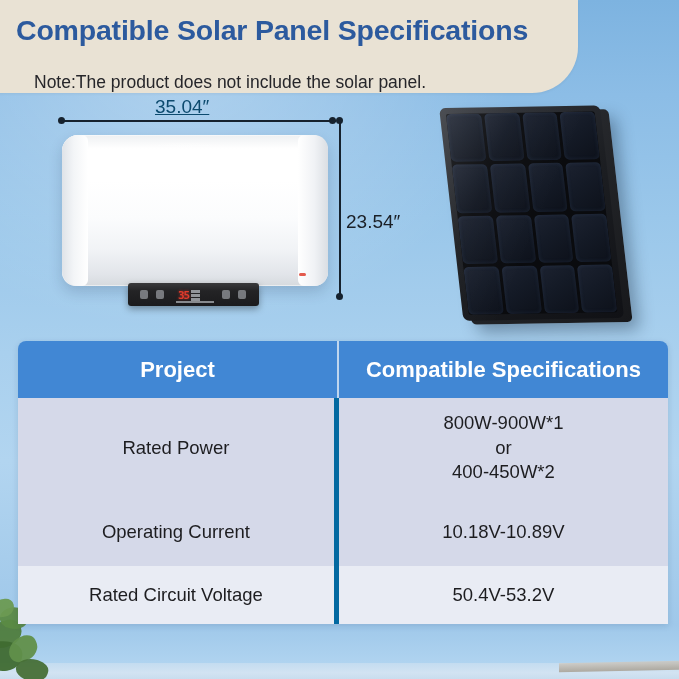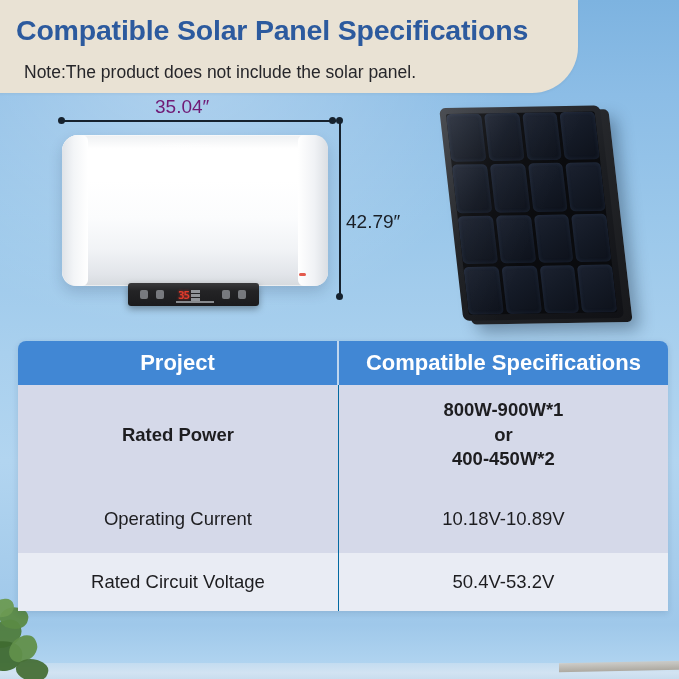--- a/index.html
+++ b/index.html
@@ -107,21 +107,21 @@
     font-size: 28.5px;
     font-weight: bold;
     letter-spacing: -0.2px;
     color: #2c5a9e;
     white-space: nowrap;
   }
   .note {
     position: absolute;
     left: 16px;
     top: 54px;
-    margin: 8px;
+    margin: 18px;
     font-size: 17.5px;
     color: #26262a;
     white-space: nowrap;
   }
 
   
   .dim-line-h {
     position: absolute;
     left: 61px;
     top: 120px;
@@ -147,22 +147,23 @@
   .dot-hl { left: 58px;  top: 117px; }
   .dot-hr { left: 329px; top: 117px; }
   .dot-vt { left: 336px; top: 117px; }
   .dot-vb { left: 336px; top: 293px; }
 
   .dim-label-w {
     position: absolute;
     left: 155px;
     top: 96px;
     font-size: 19px;
-    color: #701a75;
+    color: #0c4a6e;
     white-space: nowrap;
+    text-decoration: underline;
   }
   .dim-label-h {
     position: absolute;
     left: 346px;
     top: 211px;
     font-size: 19px;
     color: #1a1f26;
     white-space: nowrap;
   }
 
@@ -369,35 +370,35 @@
   .spec-table th, .spec-table td {
     text-align: center;
     vertical-align: middle;
     color: #1d1d20;
   }
   .spec-table thead th {
     background: #4187d4;
     color: #ffffff;
     font-size: 22px;
     font-weight: bold;
-    height: 44px;
+    height: 57px;
     padding: 0;
   }
   .spec-table thead th.col-a { width: 320px; border-right: 2px solid #bfd6ee; }
   .spec-table thead th.col-b { width: 330px; margin-left: 40px; }
   .spec-table tbody td {
     font-size: 18.5px;
     padding: 0 6px;
     line-height: 1.35;
-    border-right: 1px solid #0369a1;
+    border-right: 5px solid #0369a1;
   }
   .spec-table tbody td:last-child { border-right: none; }
   .spec-table tbody tr.alt-a td { background: #d5d9e9; }
   .spec-table tbody tr.alt-b td { background: #e9ecf4; }
-  .spec-table tbody tr.r1 td { height: 100px; font-weight: bold; }
+  .spec-table tbody tr.r1 td { height: 100px; }
   .spec-table tbody tr.r2 td { height: 60px; }
   .spec-table tbody tr.r3 td { height: 68px; }
   .spec-table tbody tr.r4 td { height: 58px; }
   .cell-multiline { white-space: pre-line; }
 </style>
 </head>
 <body>
 
 <div id="stage">
 
@@ -422,21 +423,21 @@
   </div>
 
   <div class="dim-line-h"></div>
   <div class="dot dot-hl"></div>
   <div class="dot dot-hr"></div>
   <div class="dim-label-w">35.04″</div>
 
   <div class="dim-line-v"></div>
   <div class="dot dot-vt"></div>
   <div class="dot dot-vb"></div>
-  <div class="dim-label-h">42.79″</div>
+  <div class="dim-label-h">23.54″</div>
 
   <div class="heater">
     <div class="heater-body"></div>
     <div class="heater-cap-l"></div>
     <div class="heater-cap-r"></div>
     <div class="heater-gloss"></div>
     <div class="led-red"></div>
   </div>
 
   <div class="panel">

